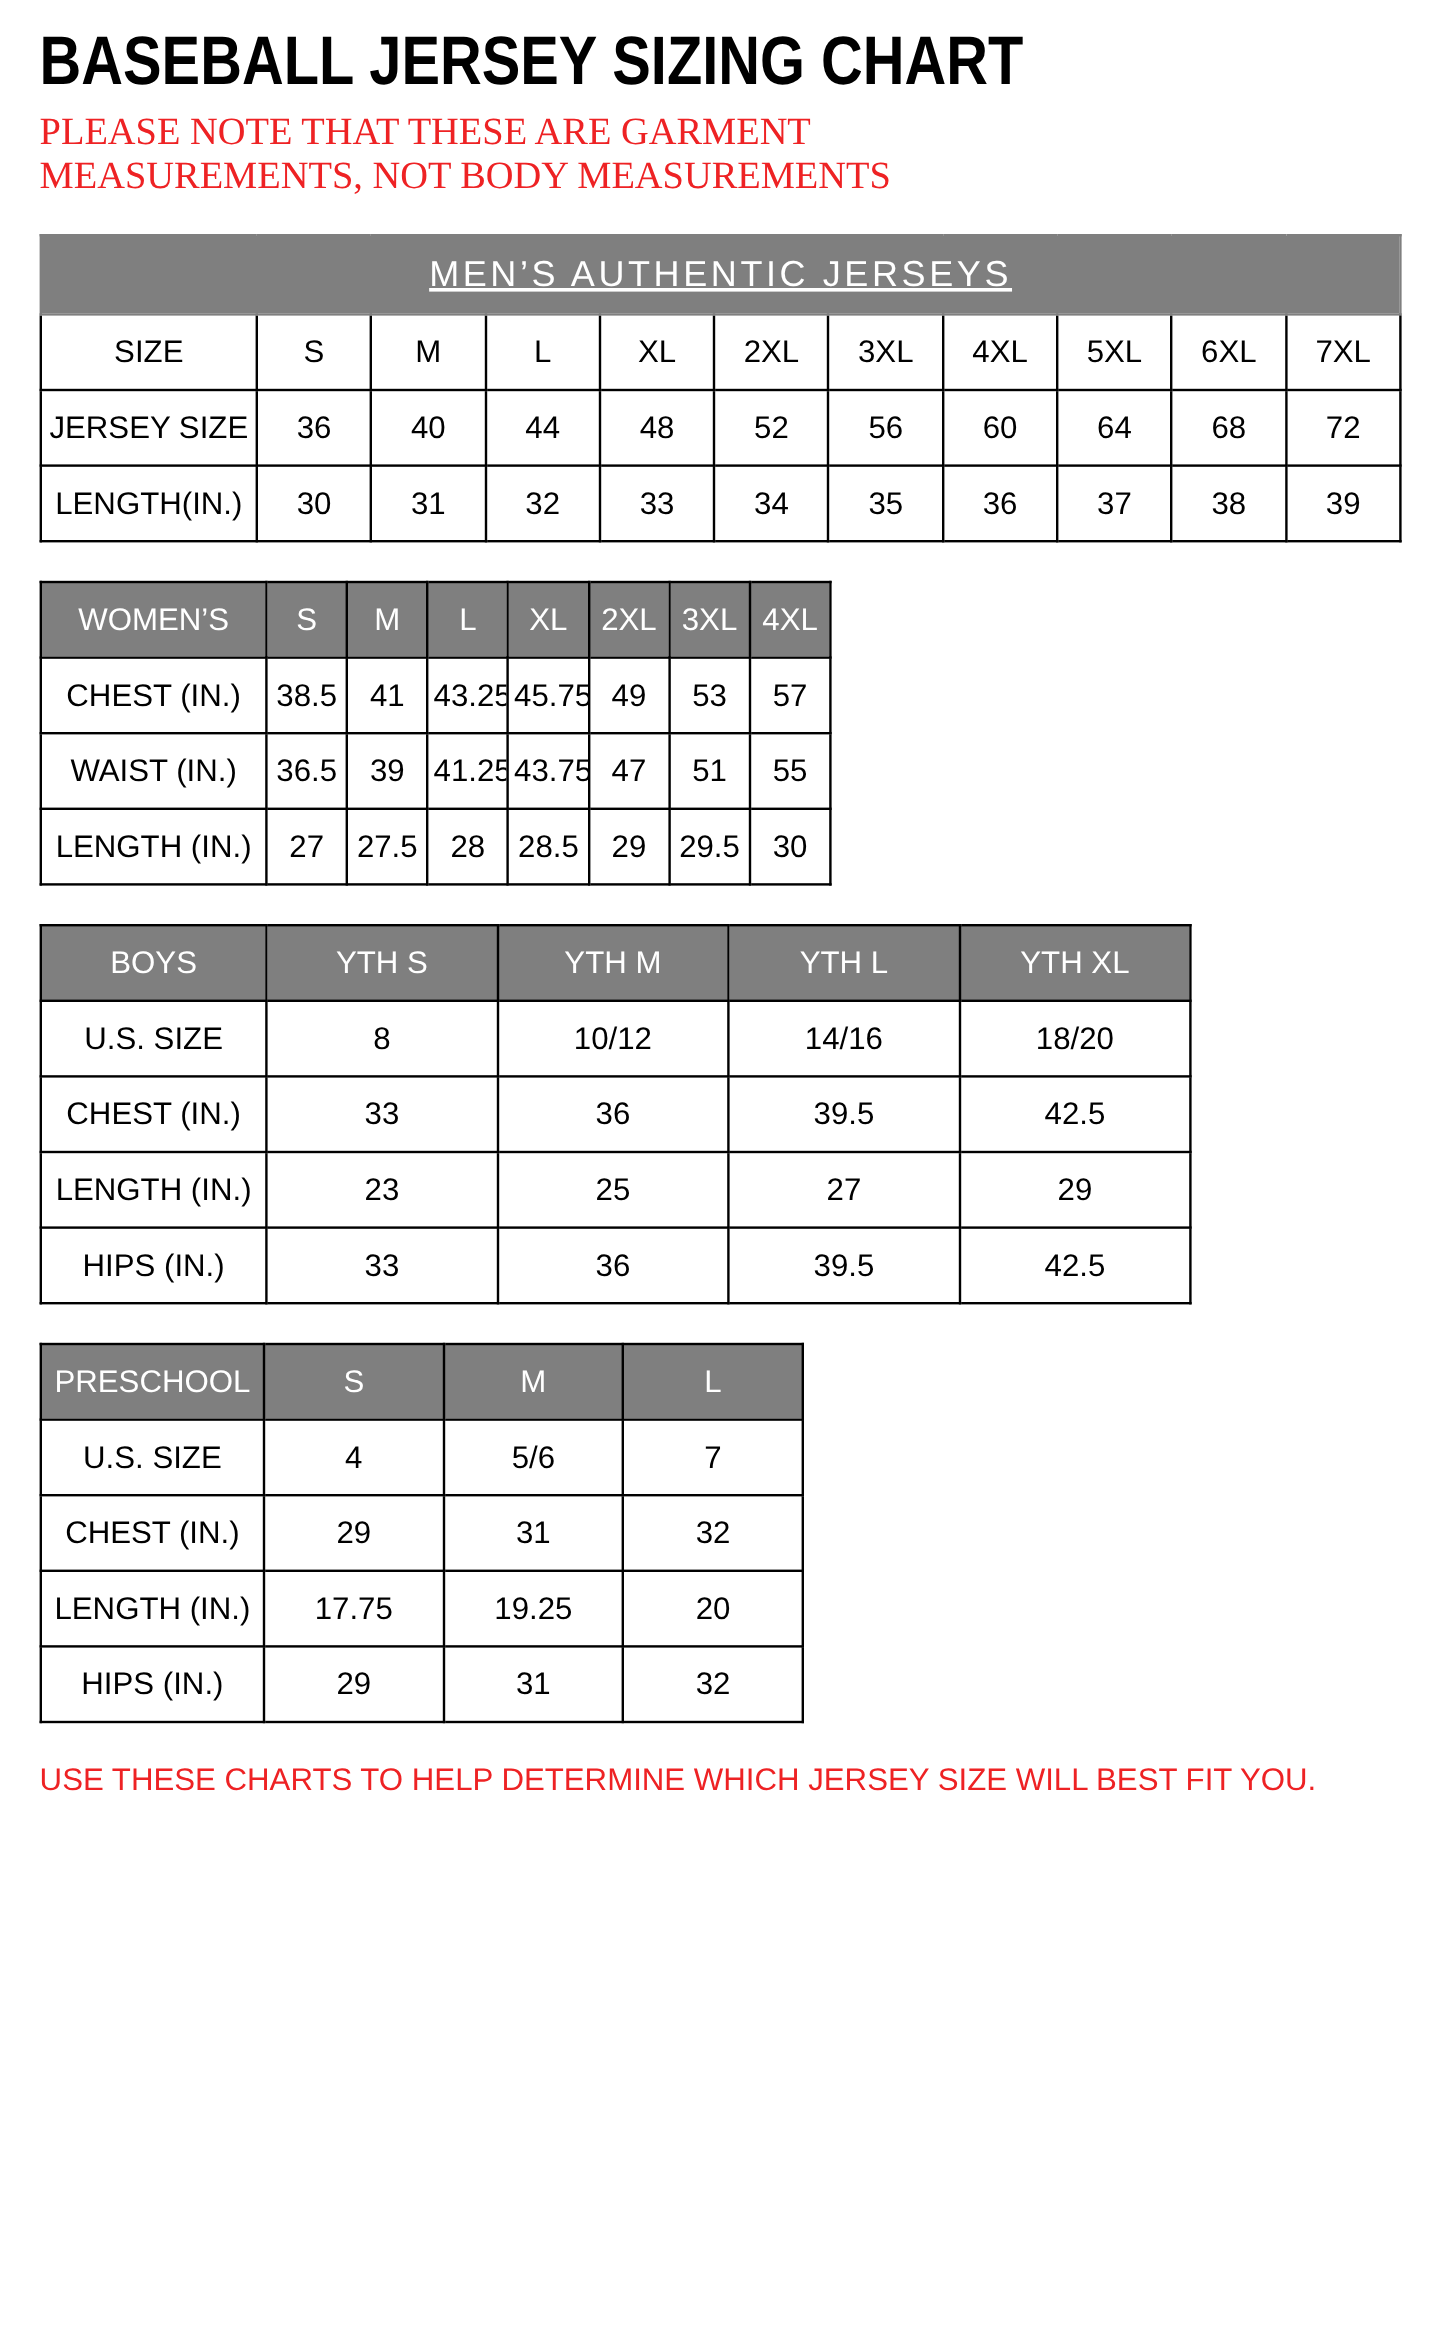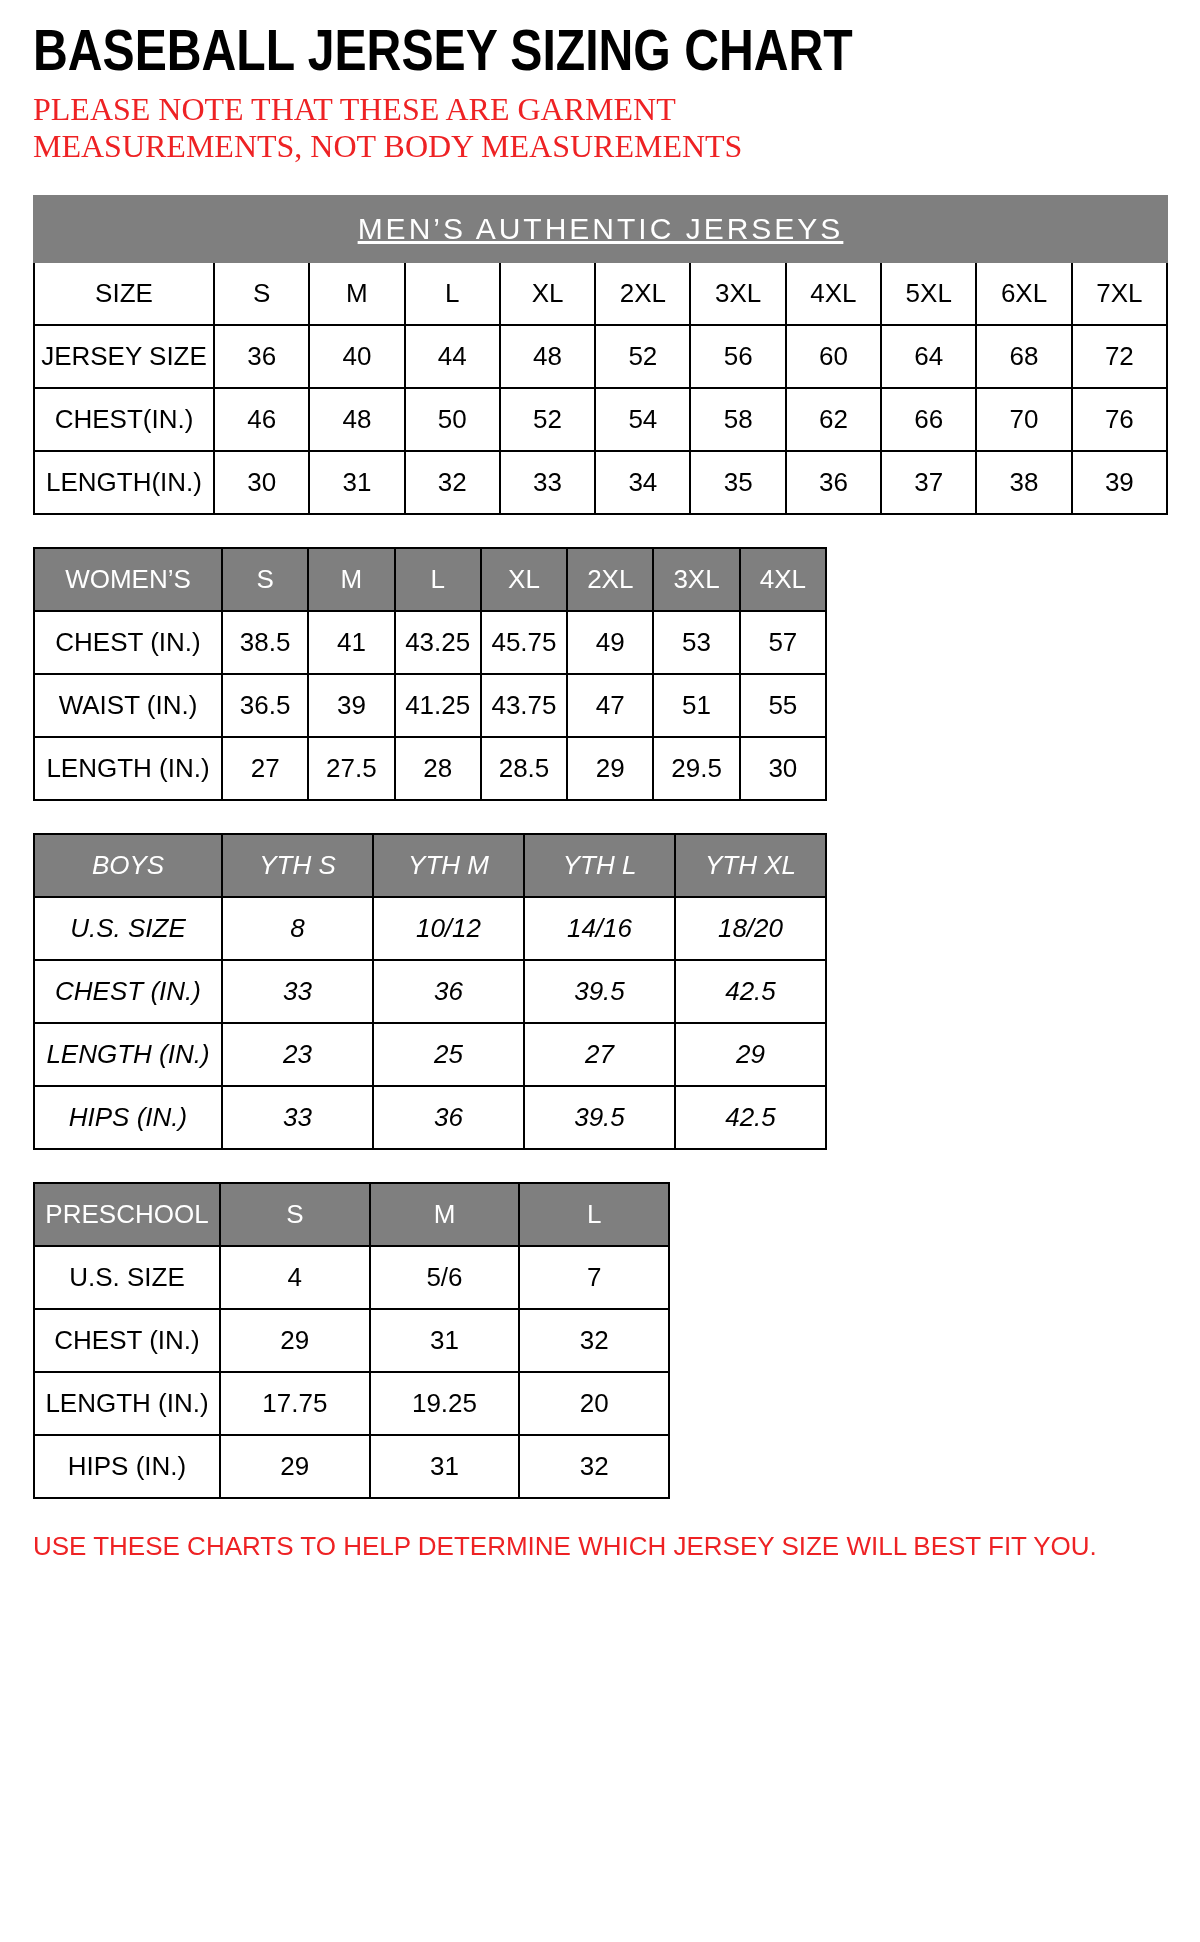--- a/index.html
+++ b/index.html
@@ -67,22 +67,22 @@
     text-decoration: underline;
   }
   table.tbl tr.head td {
     background: var(--gray);
     color: #ffffff;
   }
   table.tbl td.label {
     font-size: 26px;
   }
   #t-mens { width: 1135px; }
-  #t-womens { width: 794px; }
-  #t-boys { width: 794px; font-style: italic; }
+  #t-womens { width: 660px; }
+  #t-boys { width: 960px; }
   #t-preschool { width: 637px; padding-left: 44px; }
 </style>
 </head>
 <body>
 
 <h1 class="page-title">BASEBALL JERSEY SIZING CHART</h1>
 <p class="note">PLEASE NOTE THAT THESE ARE GARMENT MEASUREMENTS, NOT BODY MEASUREMENTS</p>
 
 <div id="tables">
     <table class="tbl" id="t-mens">
@@ -123,33 +123,20 @@
           <td>44</td>
           <td>48</td>
           <td>52</td>
           <td>56</td>
           <td>60</td>
           <td>64</td>
           <td>68</td>
           <td>72</td>
         </tr>
         <tr>
-          <td class="label">CHEST(IN.)</td>
-          <td>46</td>
-          <td>48</td>
-          <td>50</td>
-          <td>52</td>
-          <td>54</td>
-          <td>58</td>
-          <td>62</td>
-          <td>66</td>
-          <td>70</td>
-          <td>76</td>
-        </tr>
-        <tr>
           <td class="label">LENGTH(IN.)</td>
           <td>30</td>
           <td>31</td>
           <td>32</td>
           <td>33</td>
           <td>34</td>
           <td>35</td>
           <td>36</td>
           <td>37</td>
           <td>38</td>

